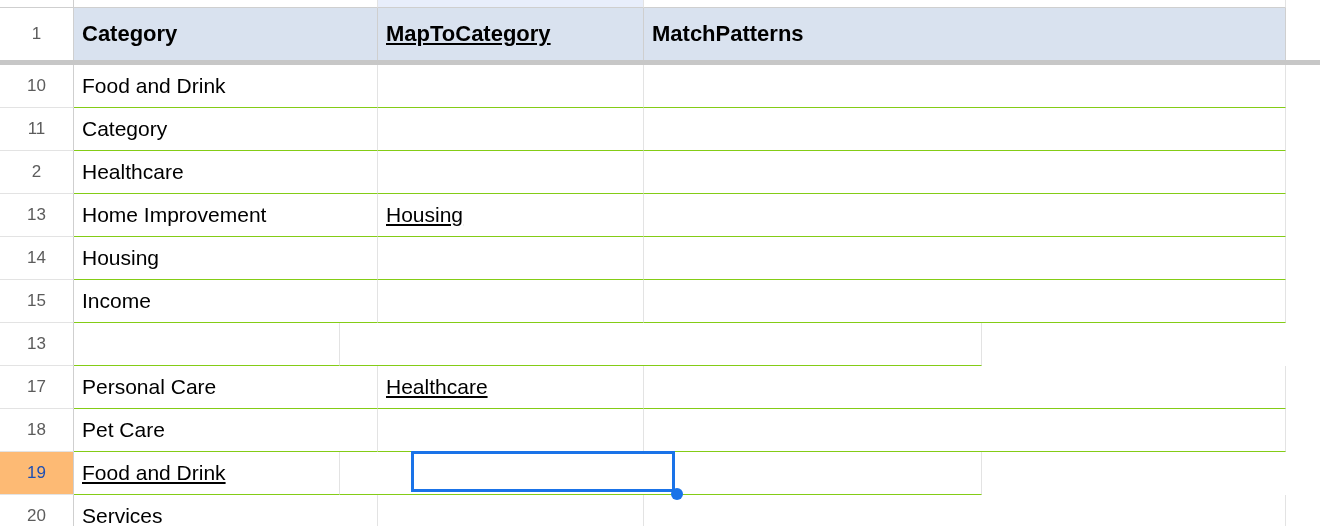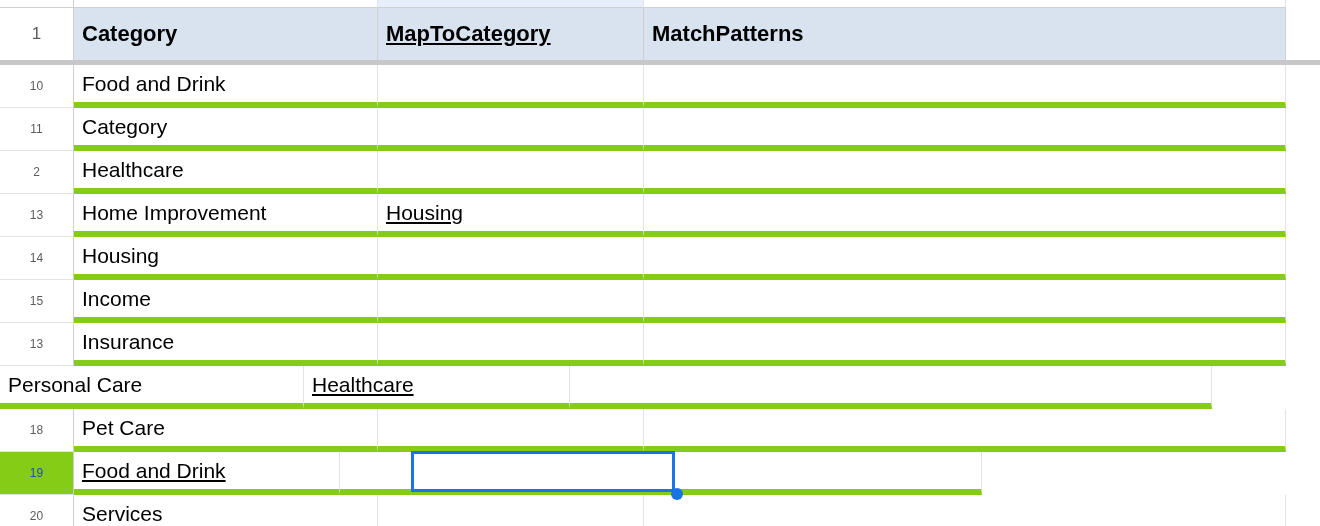--- a/index.html
+++ b/index.html
@@ -17,32 +17,32 @@
     position: relative;
     width: 1320px;
   }
   .row {
     display: flex;
     align-items: stretch;
     height: 43px;
   }
   .cell {
     border-right: 1px solid #e3e3e3;
-    border-bottom: 6px solid #84cc16;
+    border-bottom: 1px solid #84cc16;
     padding: 0 8px;
     display: flex;
     align-items: center;
     overflow: hidden;
     white-space: nowrap;
     background: #fff;
   }
   .rowhead {
     width: 74px;
     justify-content: center;
-    font-size: 12px;
+    font-size: 17px;
     color: #5c5c5c;
     background: #fff;
     border-right: 1px solid #cfcfcf;
     border-bottom: 1px solid #e3e3e3;
     cursor: pointer;
   }
   .col-a { width: 304px; }
   .col-b { width: 266px; text-decoration: underline; }
   .col-c { width: 642px; border-right: 1px solid #e3e3e3; }
 
@@ -72,21 +72,21 @@
     border-bottom: none;
   }
   .freeze-bar {
     height: 5px;
     background: #c7c7c7;
     width: 1320px;
   }
 
   
   .rowhead.selected {
-    background: #84cc16;
+    background: #fdba74;
     color: #1e4fb3;
   }
 
   
   .active-outline {
     position: absolute;
     border: 3px solid #1a73e8;
     pointer-events: none;
     z-index: 5;
   }
@@ -154,25 +154,25 @@
         <div class="cell col-c"></div>
       </div>
       <div class="row">
         <div class="cell rowhead">15</div>
         <div class="cell col-a">Income</div>
         <div class="cell col-b"></div>
         <div class="cell col-c"></div>
       </div>
       <div class="row">
         <div class="cell rowhead">13</div>
-        <div class="cell col-a">Insurance</div>
         <div class="cell col-b"></div>
         <div class="cell col-c"></div>
       </div>
       <div class="row">
+        <div class="cell rowhead">17</div>
         <div class="cell col-a">Personal Care</div>
         <div class="cell col-b">Healthcare</div>
         <div class="cell col-c"></div>
       </div>
       <div class="row">
         <div class="cell rowhead">18</div>
         <div class="cell col-a">Pet Care</div>
         <div class="cell col-b"></div>
         <div class="cell col-c"></div>
       </div>

